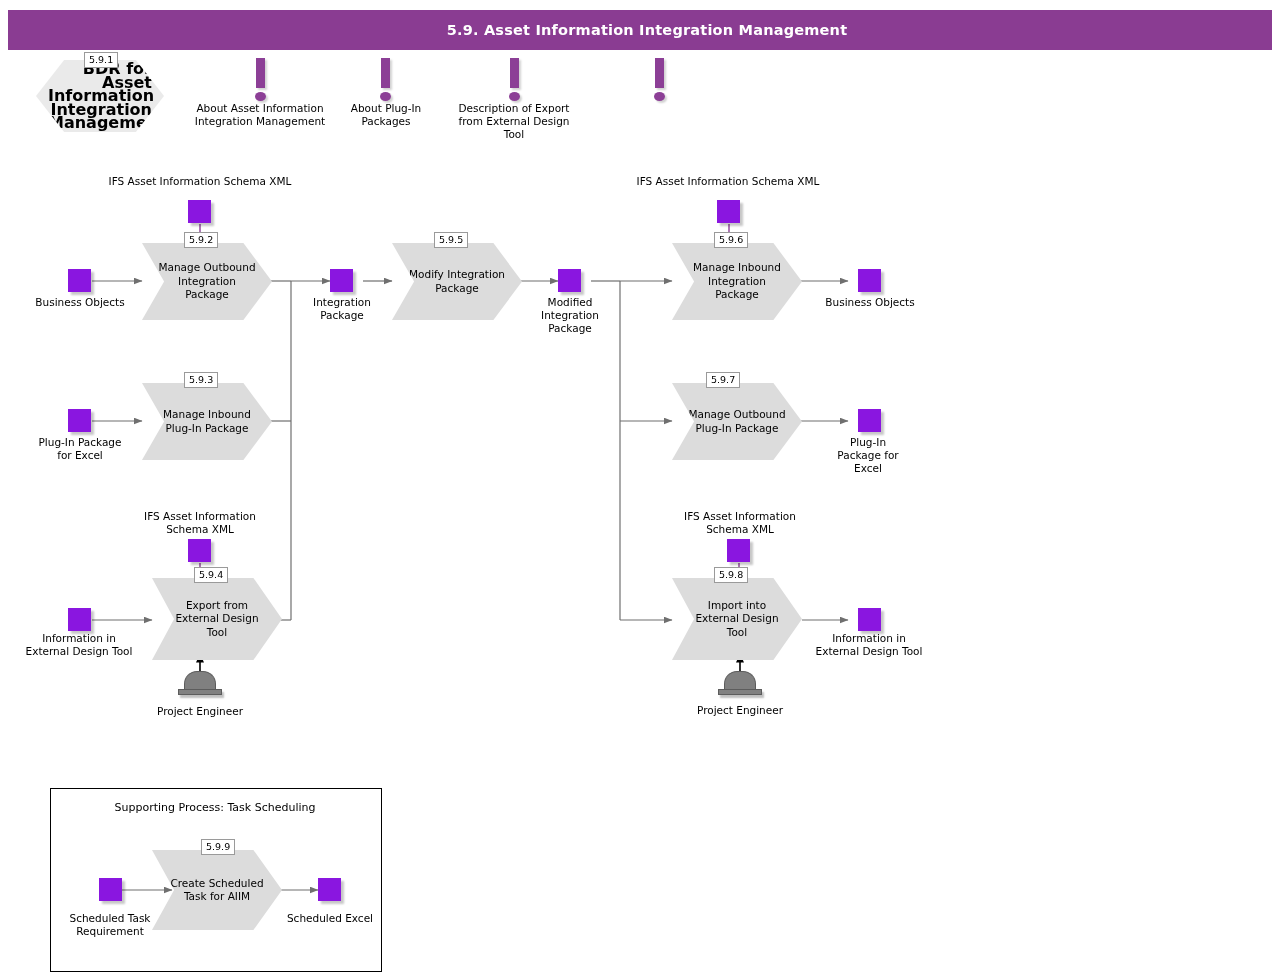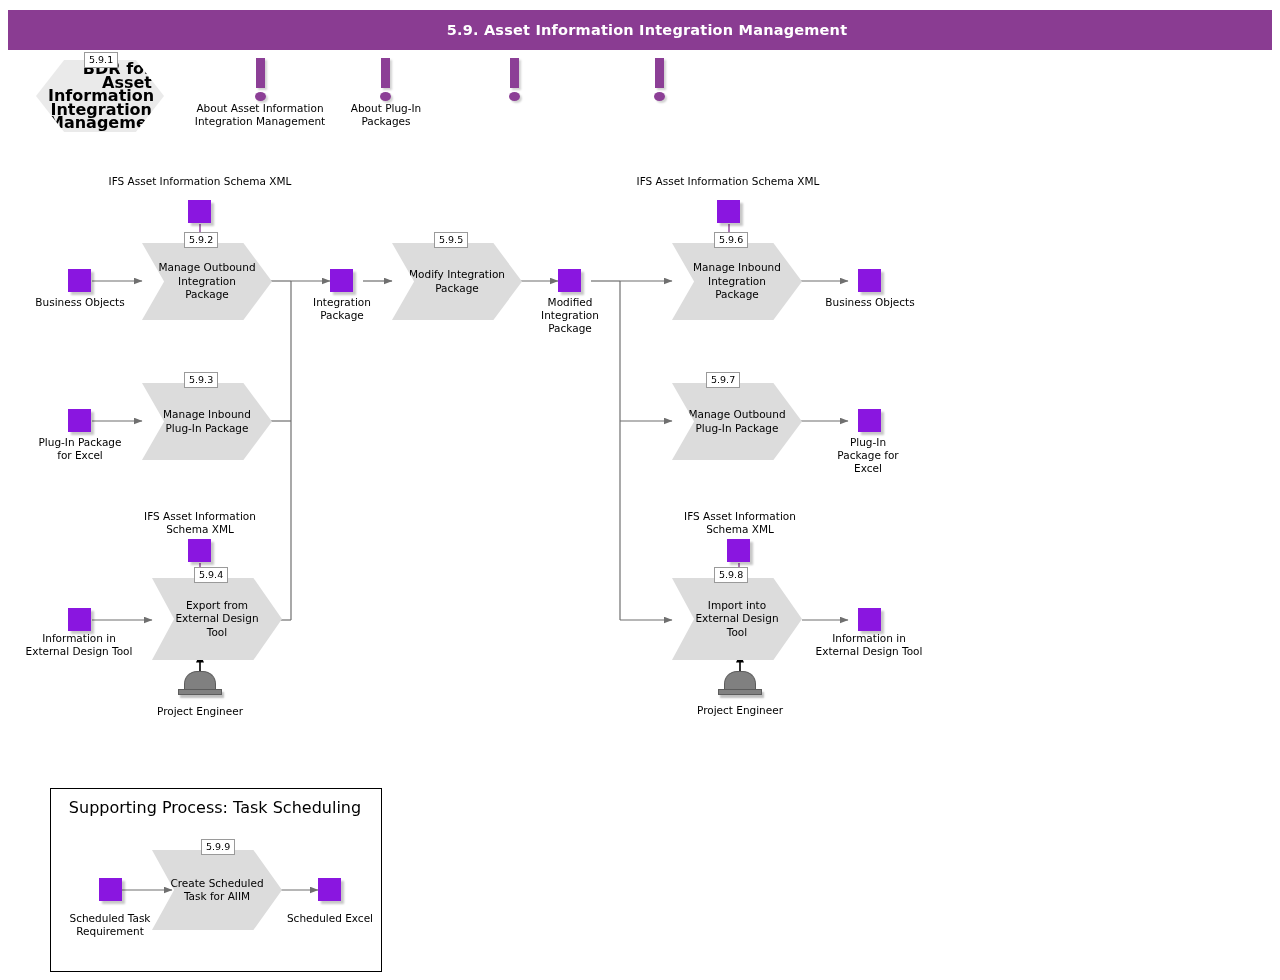--- a/index.html
+++ b/index.html
@@ -94,21 +94,21 @@
   
   .grp-label{
     position:absolute;font-size:10.5px;line-height:13px;text-align:center;color:#000;
   }
 
   
   .frame{
     position:absolute;border:1px solid #000;background:transparent;
   }
   .frame-title{
-    position:absolute;font-size:16px;line-height:13px;text-align:center;color:#000;
+    position:absolute;font-size:11px;line-height:13px;text-align:center;color:#000;
   }
 </style>
 </head>
 <body>
 
 <div id="header-bar">
   <div id="header-title">5.9. Asset Information Integration Management</div>
 </div>
 
 <div id="canvas">
@@ -192,20 +192,21 @@
   <div class="bang" style="left:365px;top:58px;">
     <div class="bang-bar"></div>
     <div class="bang-dot"></div>
   </div>
   <div class="bang-label" style="left:345px;top:102px;width:82px;">About Plug-In Packages</div>
 
   <div class="bang" style="left:494px;top:58px;">
     <div class="bang-bar"></div>
     <div class="bang-dot"></div>
   </div>
+  <div class="bang-label" style="left:448px;top:102px;width:132px;">Description of Export from External Design Tool</div>
 
   <div class="bang" style="left:639px;top:58px;">
     <div class="bang-bar"></div>
     <div class="bang-dot"></div>
   </div>
 
   <div class="grp-label" style="left:80px;top:175px;width:240px;">IFS Asset Information Schema XML</div>
   <div class="grp-label" style="left:608px;top:175px;width:240px;">IFS Asset Information Schema XML</div>
   <div class="grp-label" style="left:130px;top:510px;width:140px;">IFS Asset Information Schema XML</div>
   <div class="grp-label" style="left:670px;top:510px;width:140px;">IFS Asset Information Schema XML</div>

